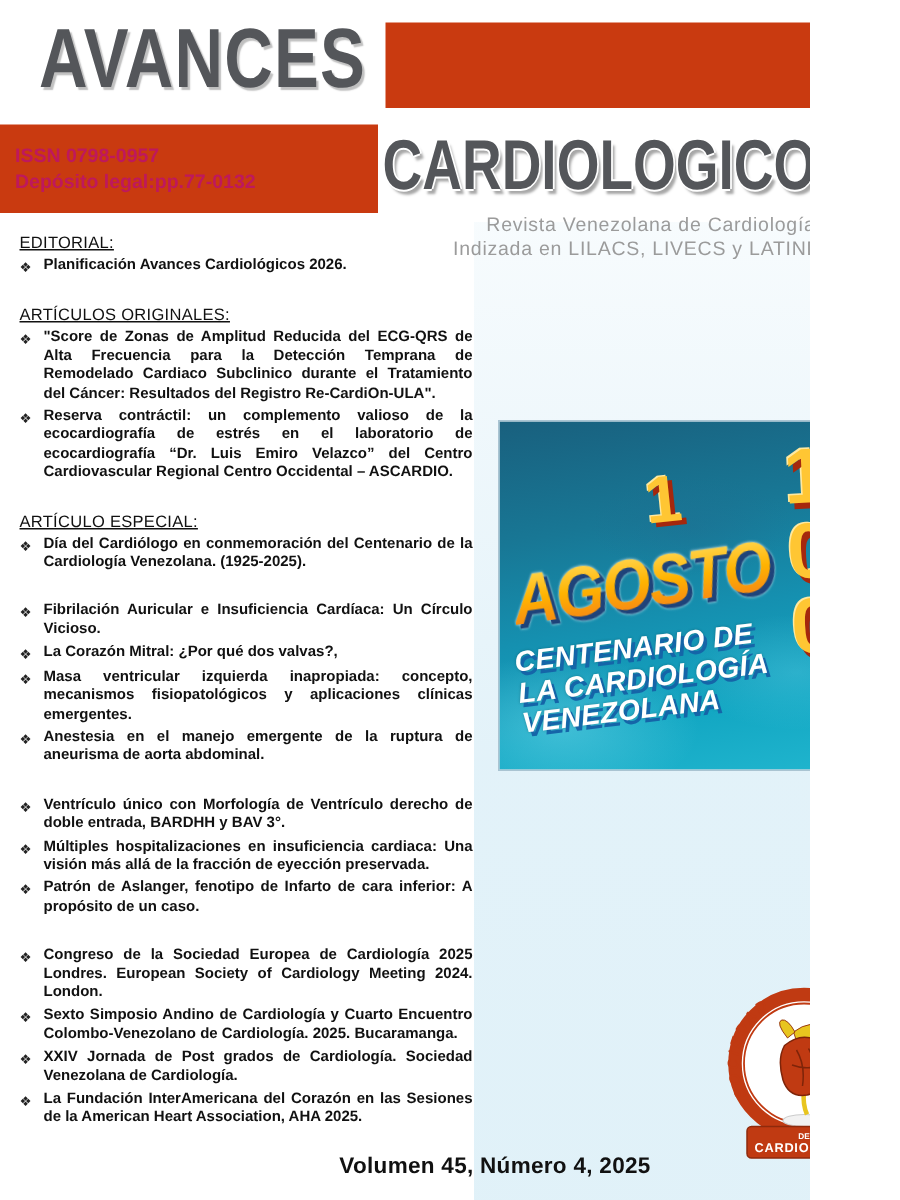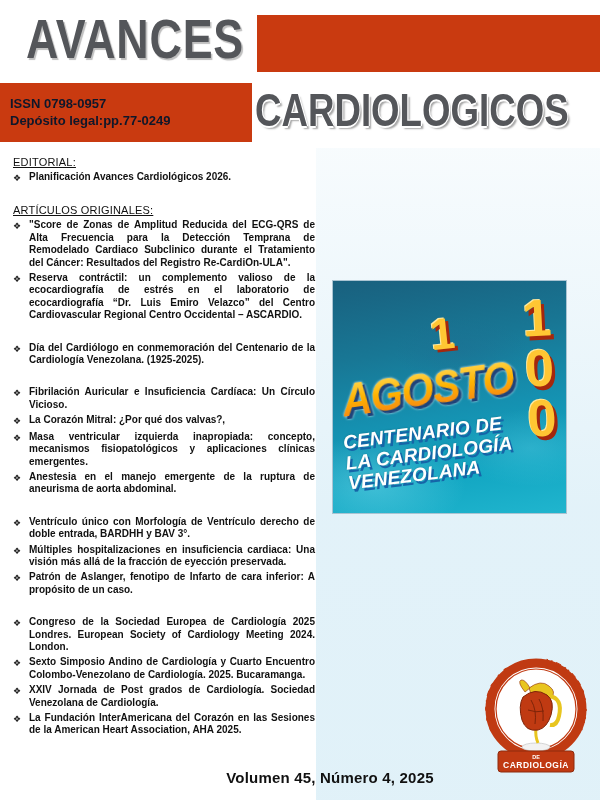--- a/index.html
+++ b/index.html
@@ -1,29 +1,29 @@
 <!DOCTYPE html>
 <html><head>
 <meta charset="utf-8">
 <style>
   html,body { margin:0; padding:0; }
   body { width:600px; height:800px; background:#fff; font-family:"Liberation Sans", sans-serif; }
-  #page { position:relative; width:600px; height:800px; background:#ffffff; overflow:hidden; }
+  #page { position:relative; width:540px; height:800px; background:#ffffff; overflow:hidden; }
 
   
   .right-tint { position:absolute; left:316px; top:148px; width:284px; height:652px;
     background:linear-gradient(180deg, rgba(216,237,247,0.20) 0%, rgba(198,229,243,0.50) 55%, rgba(204,232,244,0.60) 100%); }
 
   
   .bar1 { position:absolute; left:257px; top:15px; width:343px; height:57px; background:#C93A10; }
   .title-avances { position:absolute; left:26px; top:6px; font-size:56px; font-weight:bold;
     color:#54565A; letter-spacing:1px; transform:scaleX(0.80); transform-origin:left top;
     text-shadow:2px 2px 1px rgba(0,0,0,0.25); white-space:nowrap; }
   .bar2 { position:absolute; left:0; top:83px; width:252px; height:59px; background:#C93A10; }
-  .issn-box { position:absolute; left:10px; top:95px; color:#0f172a; font-weight:bold;
+  .issn-box { position:absolute; left:10px; top:95px; color:#be185d; font-weight:bold;
     font-size:13px; line-height:17px; }
   .title-cardio { position:absolute; left:255px; top:82px; font-size:47px; font-weight:bold;
     color:#54565A; transform:scaleX(0.78); transform-origin:left top; white-space:nowrap;
     text-shadow:-1.5px 0 0 #fff, 1.5px 0 0 #fff, 0 -1.5px 0 #fff, 0 1.5px 0 #fff, 3px 3px 2px rgba(0,0,0,0.35); }
   .subtitle { position:absolute; left:268px; top:142px; width:332px; text-align:center;
     color:#9b9b9b; font-size:13px; line-height:15.5px; letter-spacing:0.5px; white-space:nowrap; }
 
   
   .toc { position:absolute; left:13px; top:156px; width:302px; color:#111; }
   .sec { margin:0 0 0 0; }
@@ -68,23 +68,27 @@
 
 <div id="page">
 
   <div class="right-tint"></div>
 
   <div class="bar1"></div>
   <div class="title-avances">AVANCES</div>
   <div class="bar2"></div>
   <div class="issn-box">
     <div>ISSN 0798-0957</div>
-    <div>Depósito legal:pp.77-0249</div>
+    <div>Depósito legal:pp.77-0132</div>
   </div>
   <div class="title-cardio">CARDIOLOGICOS</div>
+  <div class="subtitle">
+    <div>Revista Venezolana de Cardiología</div>
+    <div>Indizada en LILACS, LIVECS y LATINDEX</div>
+  </div>
 
   <div class="toc" id="toc">
       <div class="sec">
         <div class="sec-head">EDITORIAL:</div>
         <div class="toc-item">
           <span class="bullet">❖</span>
           <span class="toc-text">Planificación Avances Cardiológicos 2026.</span>
         </div>
       </div>
       <div class="sec">
@@ -92,20 +96,21 @@
         <div class="toc-item">
           <span class="bullet">❖</span>
           <span class="toc-text">"Score de Zonas de Amplitud Reducida del ECG-QRS de Alta Frecuencia para la Detección Temprana de Remodelado Cardiaco Subclinico durante el Tratamiento del Cáncer: Resultados del Registro Re-CardiOn-ULA".</span>
         </div>
         <div class="toc-item">
           <span class="bullet">❖</span>
           <span class="toc-text">Reserva contráctil: un complemento valioso de la ecocardiografía de estrés en el laboratorio de ecocardiografía “Dr. Luis Emiro Velazco” del Centro Cardiovascular Regional Centro Occidental – ASCARDIO.</span>
         </div>
       </div>
       <div class="sec">
+        <div class="sec-head">ARTÍCULO ESPECIAL:</div>
         <div class="toc-item">
           <span class="bullet">❖</span>
           <span class="toc-text">Día del Cardiólogo en conmemoración del Centenario de la Cardiología Venezolana.  (1925-2025).</span>
         </div>
       </div>
       <div class="sec">
         <div class="toc-item">
           <span class="bullet">❖</span>
           <span class="toc-text">Fibrilación Auricular e Insuficiencia Cardíaca: Un Círculo Vicioso.</span>
         </div>

